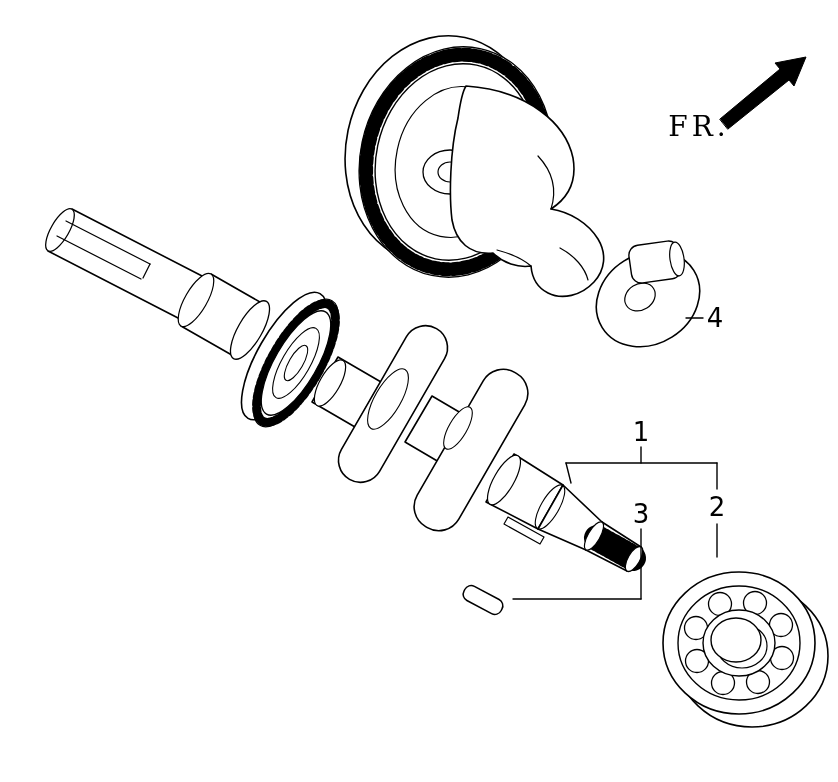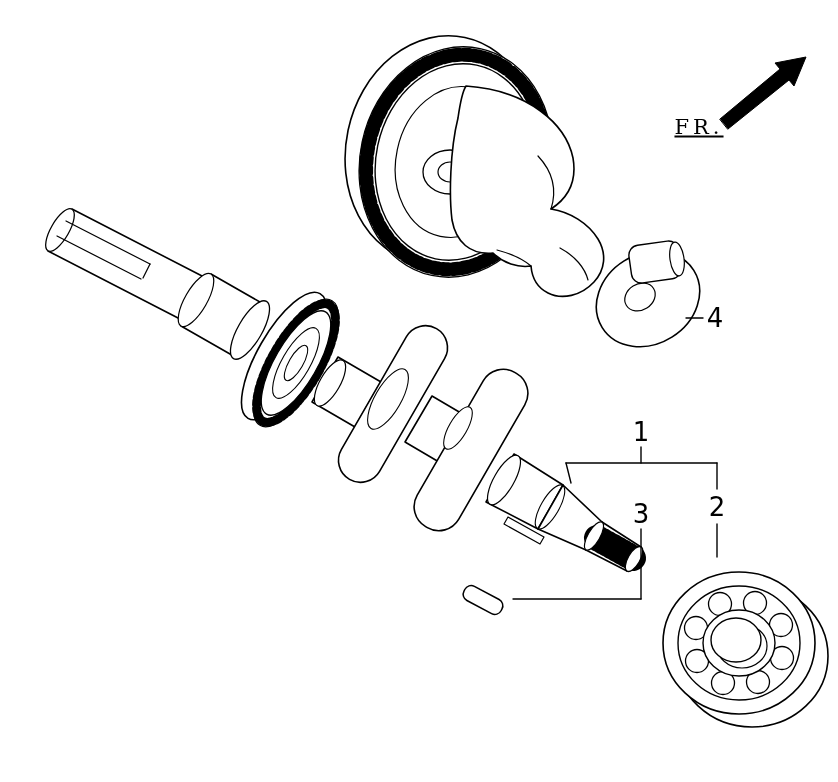--- a/index.html
+++ b/index.html
@@ -15,23 +15,22 @@
     position:absolute;
     transform:translate(-50%,-50%);
     color:#000;
     font-size:26px;
     line-height:1;
     white-space:nowrap;
     user-select:none;
   }
   .label.fr{
     font-family:"DejaVu Serif", serif;
-    font-size:21px;
+    font-size:28px;
     letter-spacing:4px;
-    text-decoration:underline;
   }
 </style>
 </head>
 <body>
 
 <div class="canvas">
 
   <svg width="838" height="782" viewBox="0 0 838 782" fill="none" stroke="#000" stroke-width="1.6" stroke-linejoin="round" stroke-linecap="round">
 
     <g>

